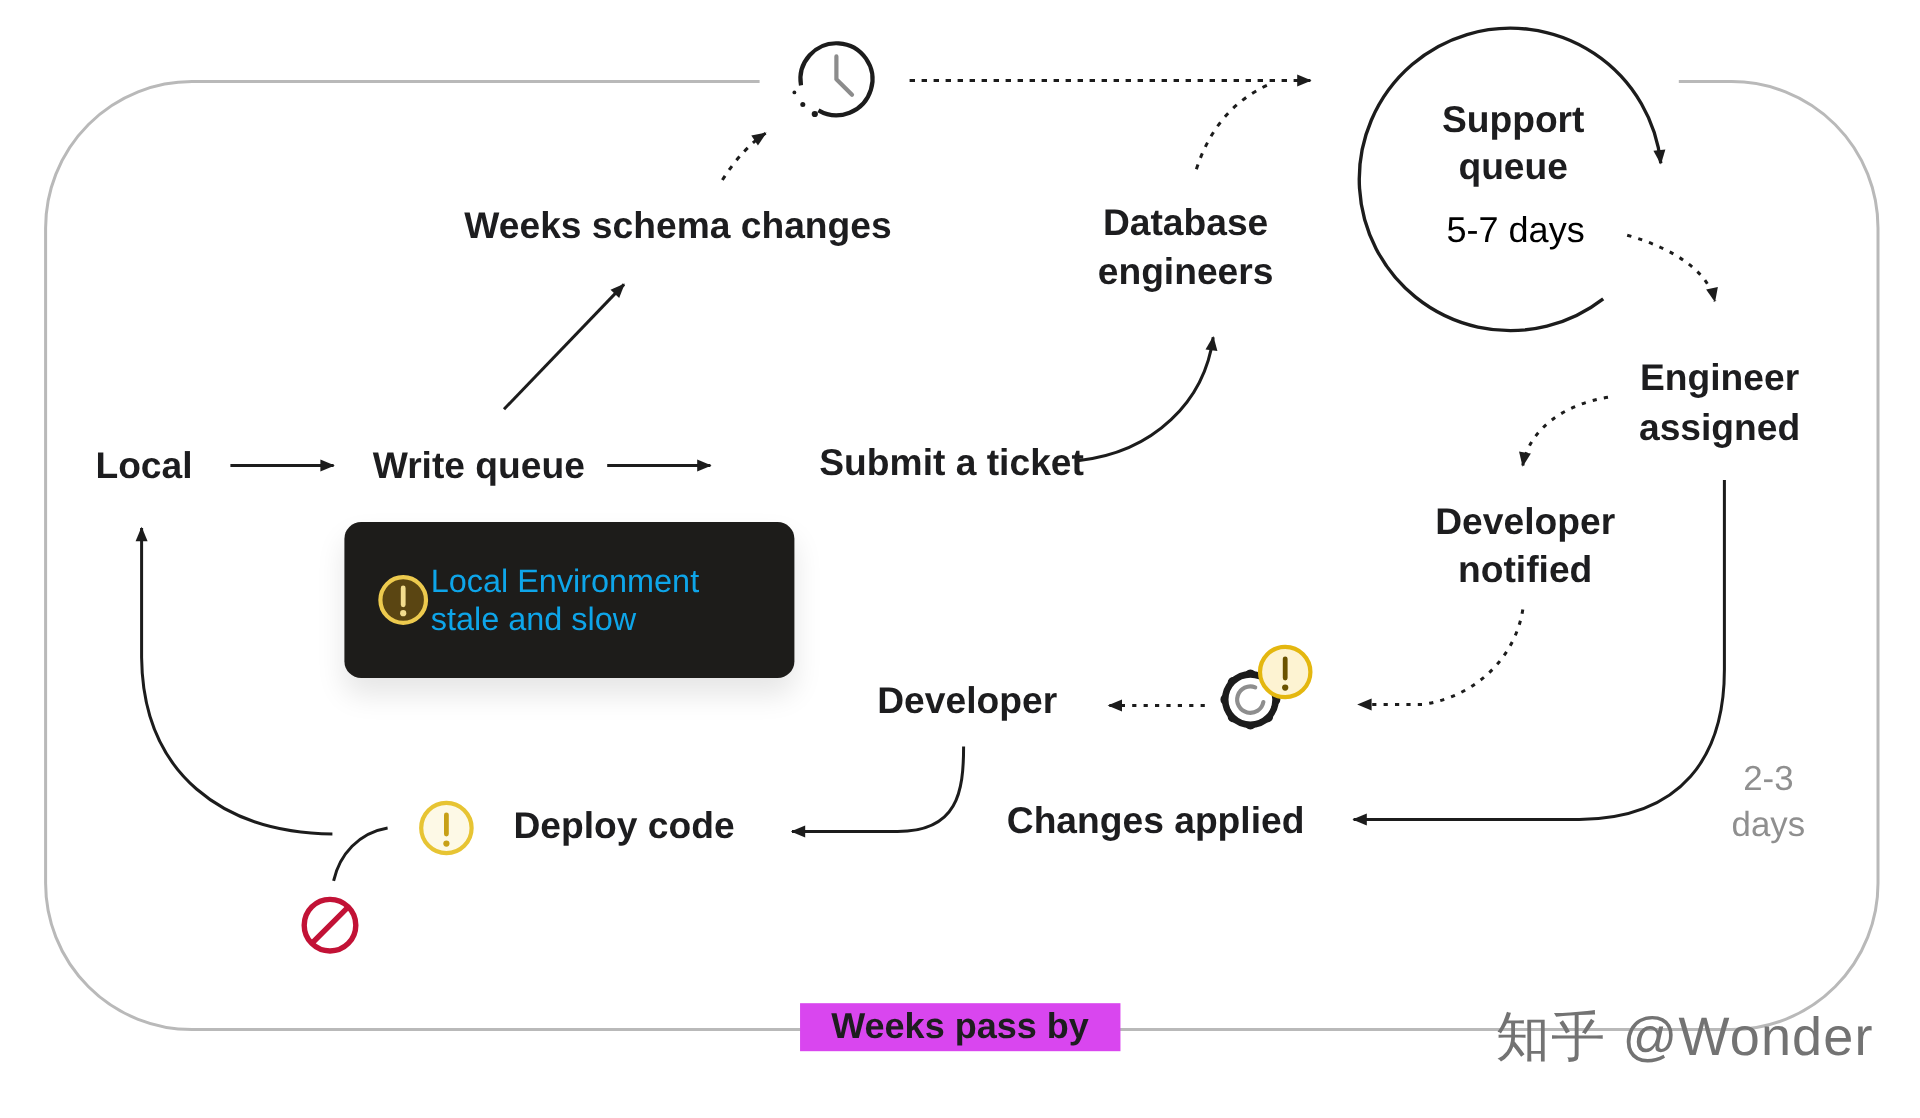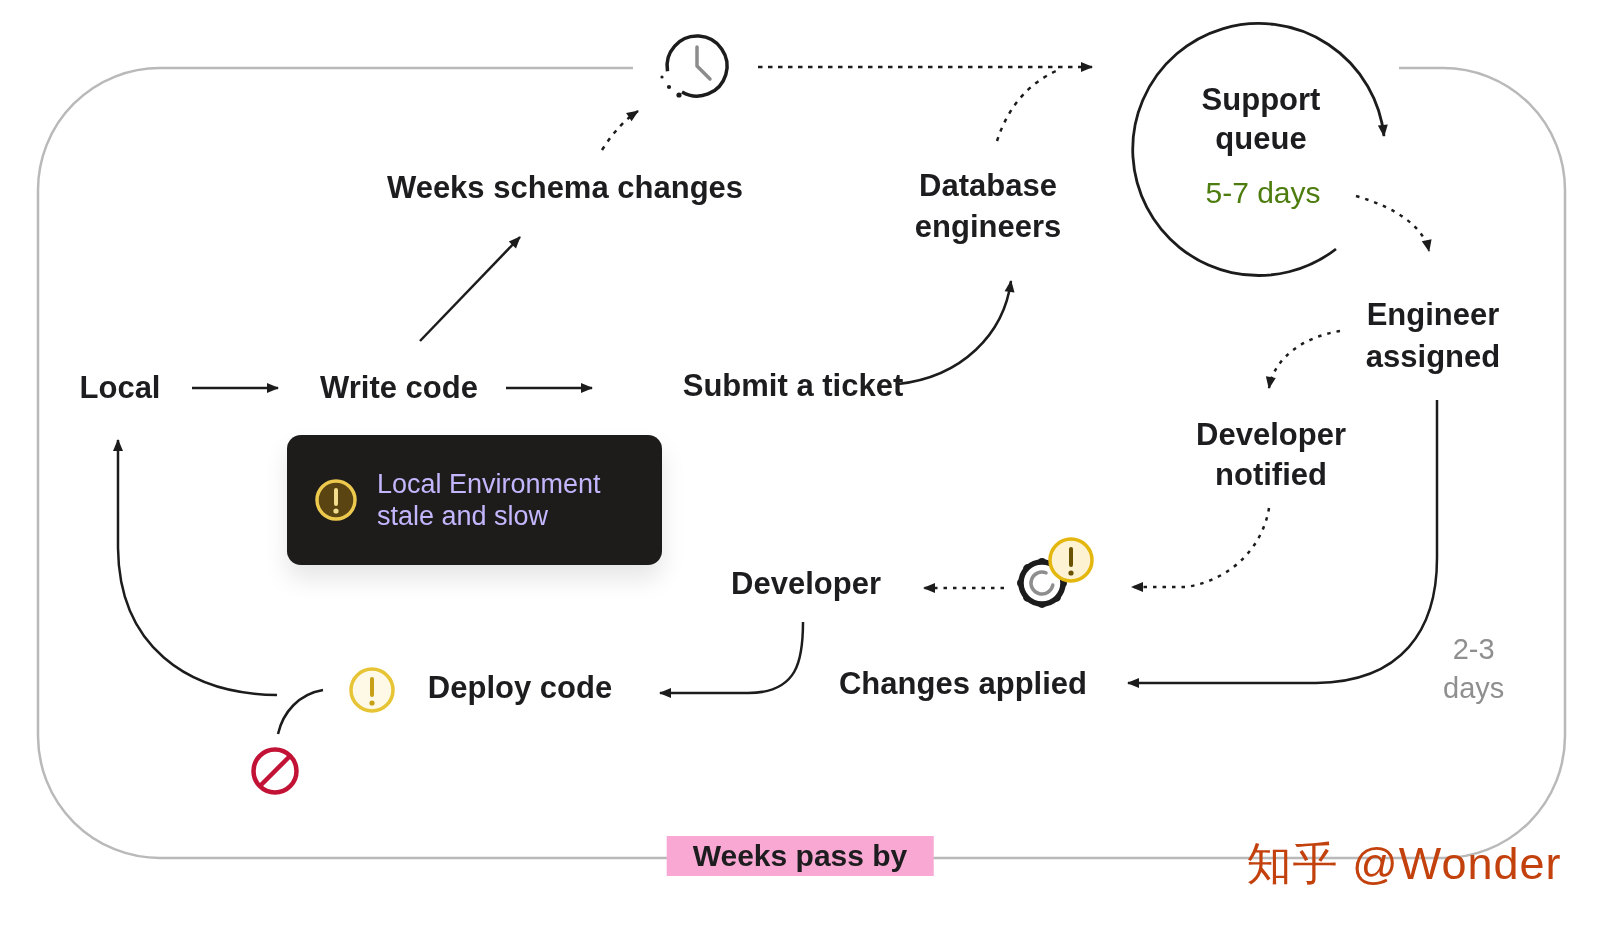--- a/index.html
+++ b/index.html
@@ -7,41 +7,41 @@
     position:relative;width:1600px;height:932px;background:#ffffff;
     font-family:"Liberation Sans",sans-serif;overflow:hidden;
   }
   svg.layer{position:absolute;left:0;top:0;}
   .lbl{
     position:absolute;transform:translate(-50%,-50%);
     font-weight:700;font-size:31px;line-height:40px;color:#1d1d1f;
     text-align:center;white-space:nowrap;
   }
   .lbl .ln{display:block;}
-  .gray{color:#4d7c0f;font-weight:400;}
+  .gray{color:#000000;font-weight:400;}
   .duration{
     position:absolute;font-weight:400;font-size:29px;line-height:39px;
     color:#8f8f8f;text-align:center;white-space:nowrap;
   }
   .weeks{
-    background:#f9a8d4;padding:0 26px;font-size:30px;
+    background:#d946ef;padding:0 26px;font-size:30px;
   }
   .tooltip{
     position:absolute;left:287px;top:435px;width:375px;height:130px;
     background:#1d1c1a;border-radius:14px;box-sizing:border-box;
     display:flex;align-items:center;padding-left:26px;
     box-shadow:0 14px 24px rgba(0,0,0,0.10);
   }
   .tooltip .txt{
-    margin-left:18px;font-size:27px;line-height:32px;color:#c4b5fd;
+    font-size:27px;line-height:32px;color:#0ea5e9;
     font-weight:400;white-space:nowrap;
   }
   .watermark{
     position:absolute;transform:translate(-50%,-50%);
-    font-size:45px;color:#c2410c;font-weight:400;letter-spacing:1px;
+    font-size:45px;color:#737373;font-weight:400;letter-spacing:1px;
     white-space:nowrap;
   }
 </style>
 </head>
 <body>
 
 <div class="stage">
 
   <svg class="layer" width="1600" height="932" viewBox="0 0 1600 932">
     <defs>
@@ -116,21 +116,21 @@
     </g>
 
     <g>
       <circle cx="1071" cy="560" r="21" fill="#fdf3d2" stroke="#e4b70f" stroke-width="3.5"></circle>
       <path d="M 1071 549 V 565" stroke="#6a5200" stroke-width="4" stroke-linecap="round"></path>
       <circle cx="1071" cy="573" r="2.6" fill="#6a5200"></circle>
     </g>
   </svg>
 
   <div class="lbl" style="left:120px;top:388px;">Local</div>
-  <div class="lbl" style="left:399px;top:388px;">Write code</div>
+  <div class="lbl" style="left:399px;top:388px;">Write queue</div>
   <div class="lbl" style="left:757px;top:386px;margin-left:36px;">Submit a ticket</div>
   <div class="lbl" style="left:565px;top:188px;">Weeks schema changes</div>
 
   <div class="lbl" style="left:988px;top:206px;line-height:41px;">
     <span class="ln">Database</span>
     <span class="ln">engineers</span>
   </div>
 
   <div class="lbl" style="left:1261px;top:119px;line-height:39px;">
     <span class="ln">Support</span>

